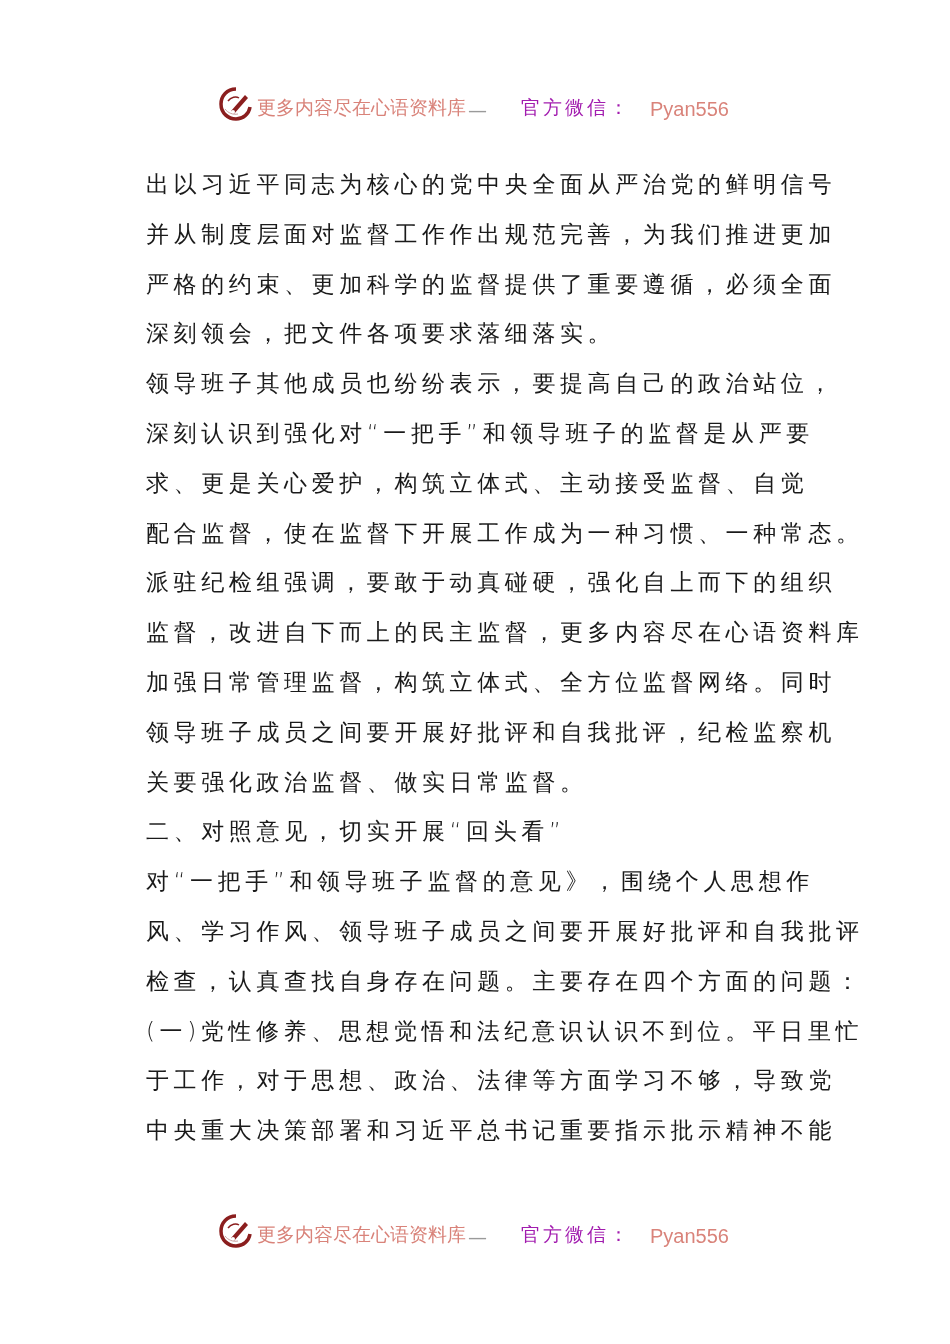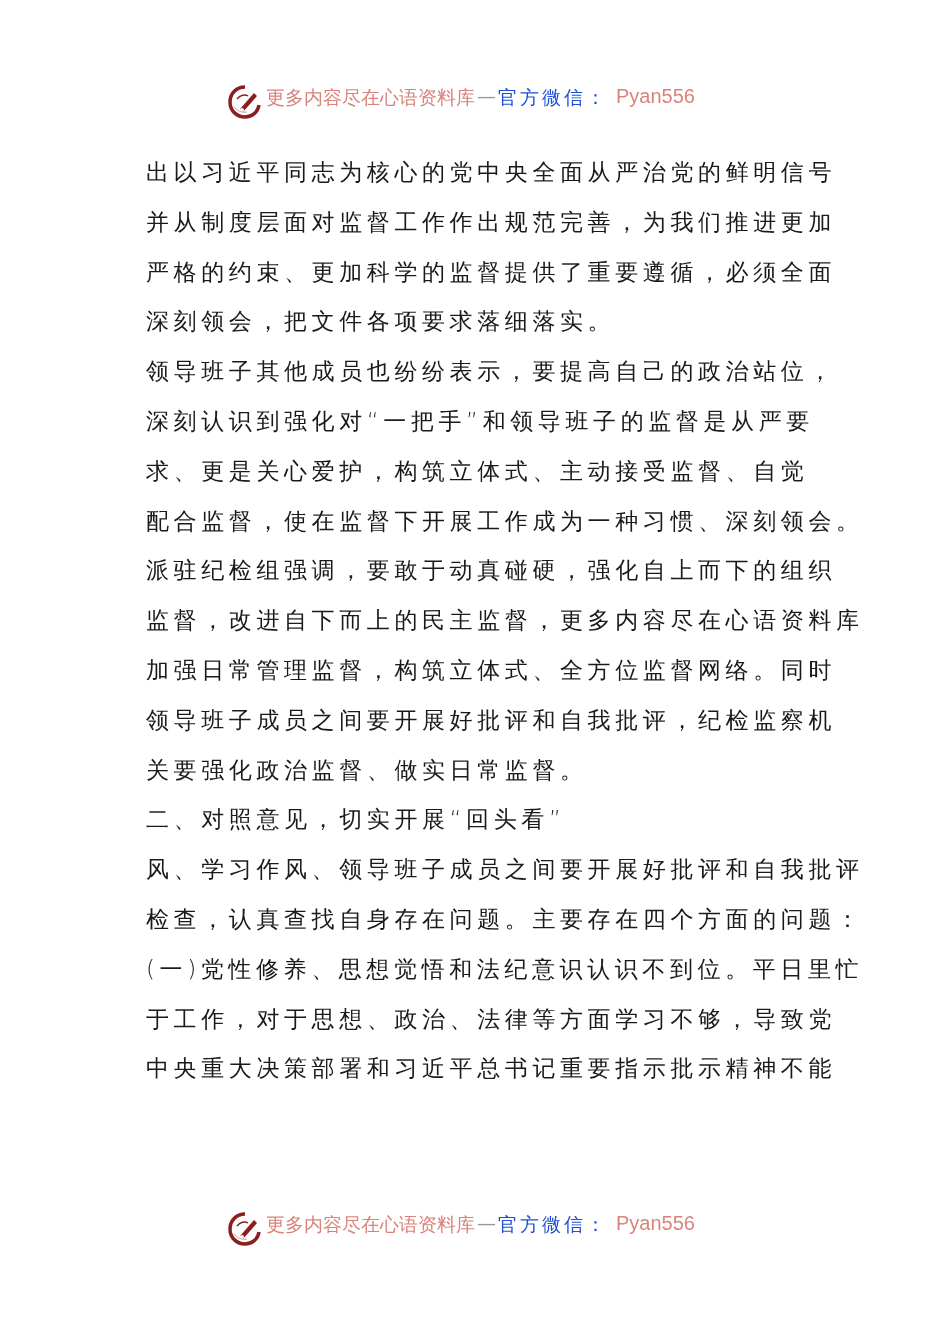--- a/index.html
+++ b/index.html
@@ -1,26 +1,26 @@
 <!DOCTYPE html>
 <html><head>
 <meta charset="utf-8">
 <style>
   html, body { margin: 0; padding: 0; background: #ffffff; }
   body { width: 950px; height: 1344px; position: relative; overflow: hidden;
          font-family: "DejaVu Sans", sans-serif; }
-  .banner { position: absolute; left: 228px; height: 36px; display: flex; align-items: flex-start; }
+  .banner { position: absolute; left: 219px; height: 36px; display: flex; align-items: flex-end; }
   .banner .logo { width: 34px; height: 34px; margin-right: 4px; }
   .banner .brand { color: #d9837a; font-family: "DejaVu Serif", serif; font-size: 19px; letter-spacing: 0px; }
   .banner .dash { color: #9a9a9a; font-size: 19px; margin: 0 2px; }
-  .banner .wx { color: #1d4ed8; font-family: Liberation Sans, sans-serif; font-size: 19px; letter-spacing: 3px; }
-  .banner .id { color: #d9837a; font-family: "Liberation Sans", sans-serif; font-size: 20px; margin-left: 8px; }
+  .banner .wx { color: #a21caf; font-family: Liberation Sans, sans-serif; font-size: 19px; letter-spacing: 3px; margin-left: 32px; }
+  .banner .id { color: #d9837a; font-family: "Liberation Sans", sans-serif; font-size: 20px; margin-left: 19px; }
   .header { top: 85px; }
   .footer { top: 1212px; }
-  .body-text { position: absolute; left: 146px; top: 148px; width: 670px; }
+  .body-text { position: absolute; left: 146px; top: 160px; width: 670px; }
   .line { height: 49.8px; line-height: 49.8px; font-size: 23px; color: #1a1a1a;
           letter-spacing: 4.6px; white-space: nowrap; font-family: "DejaVu Sans", sans-serif; font-weight: 300; }
 </style>
 </head>
 <body>
 
 <div class="banner header">
   <svg class="logo" viewBox="0 0 34 34">
     <path d="M17 2 C8 2 2 9 2 17 C2 26 9 32 17 32 C24 32 30 27 31 20" fill="none" stroke="#8b1e1e" stroke-width="3.5"></path>
     <path d="M9 14 C12 10 17 9 20 11" fill="none" stroke="#8b1e1e" stroke-width="1.5"></path>
@@ -35,27 +35,28 @@
 </div>
 
 <div class="body-text">
   <div class="line">出以习近平同志为核心的党中央全面从严治党的鲜明信号</div>
   <div class="line">并从制度层面对监督工作作出规范完善，为我们推进更加</div>
   <div class="line">严格的约束、更加科学的监督提供了重要遵循，必须全面</div>
   <div class="line">深刻领会，把文件各项要求落细落实。</div>
   <div class="line">领导班子其他成员也纷纷表示，要提高自己的政治站位，</div>
   <div class="line">深刻认识到强化对“一把手”和领导班子的监督是从严要</div>
   <div class="line">求、更是关心爱护，构筑立体式、主动接受监督、自觉</div>
-  <div class="line">配合监督，使在监督下开展工作成为一种习惯、深刻领会。</div>
+  <div class="line">配合监督，使在监督下开展工作成为一种习惯、一种常态。</div>
   <div class="line">派驻纪检组强调，要敢于动真碰硬，强化自上而下的组织</div>
   <div class="line">监督，改进自下而上的民主监督，更多内容尽在心语资料库</div>
   <div class="line">加强日常管理监督，构筑立体式、全方位监督网络。同时</div>
   <div class="line">领导班子成员之间要开展好批评和自我批评，纪检监察机</div>
   <div class="line">关要强化政治监督、做实日常监督。</div>
   <div class="line">二、对照意见，切实开展“回头看”</div>
+  <div class="line">对“一把手”和领导班子监督的意见》，围绕个人思想作</div>
   <div class="line">风、学习作风、领导班子成员之间要开展好批评和自我批评</div>
   <div class="line">检查，认真查找自身存在问题。主要存在四个方面的问题：</div>
   <div class="line">(一)党性修养、思想觉悟和法纪意识认识不到位。平日里忙</div>
   <div class="line">于工作，对于思想、政治、法律等方面学习不够，导致党</div>
   <div class="line">中央重大决策部署和习近平总书记重要指示批示精神不能</div>
 </div>
 
 <div class="banner footer">
   <svg class="logo" viewBox="0 0 34 34">
     <path d="M17 2 C8 2 2 9 2 17 C2 26 9 32 17 32 C24 32 30 27 31 20" fill="none" stroke="#8b1e1e" stroke-width="3.5"></path>

